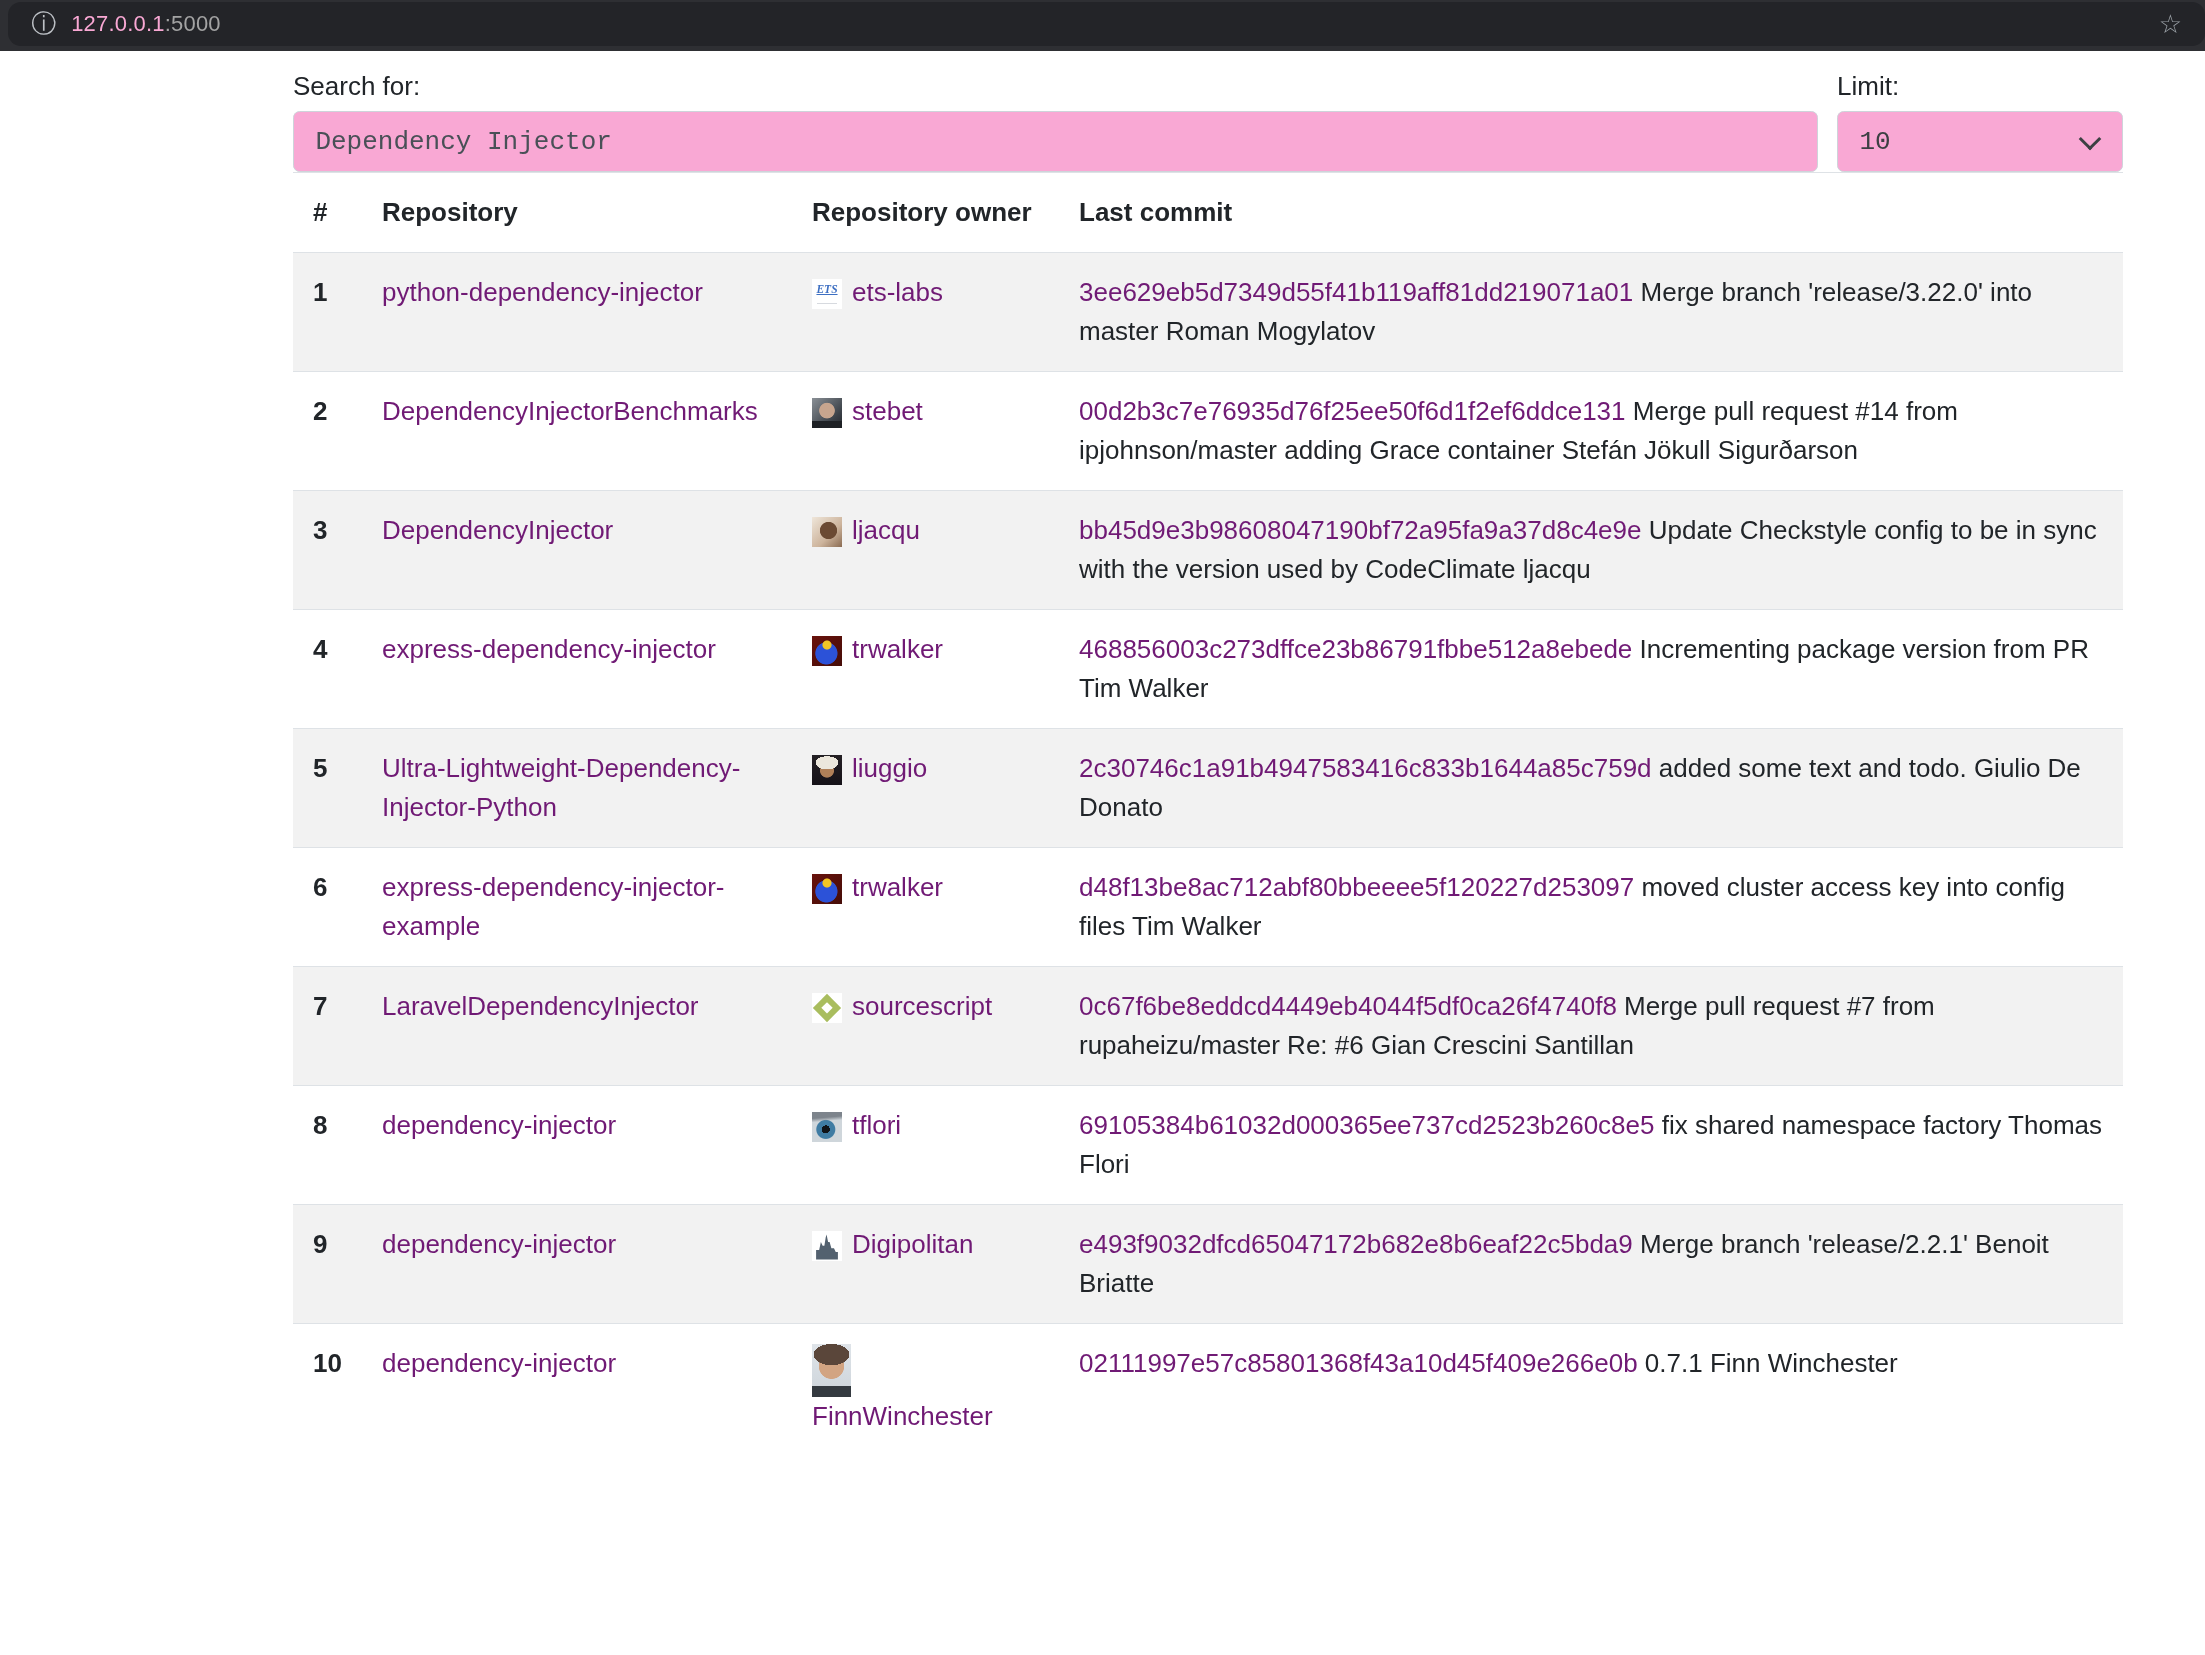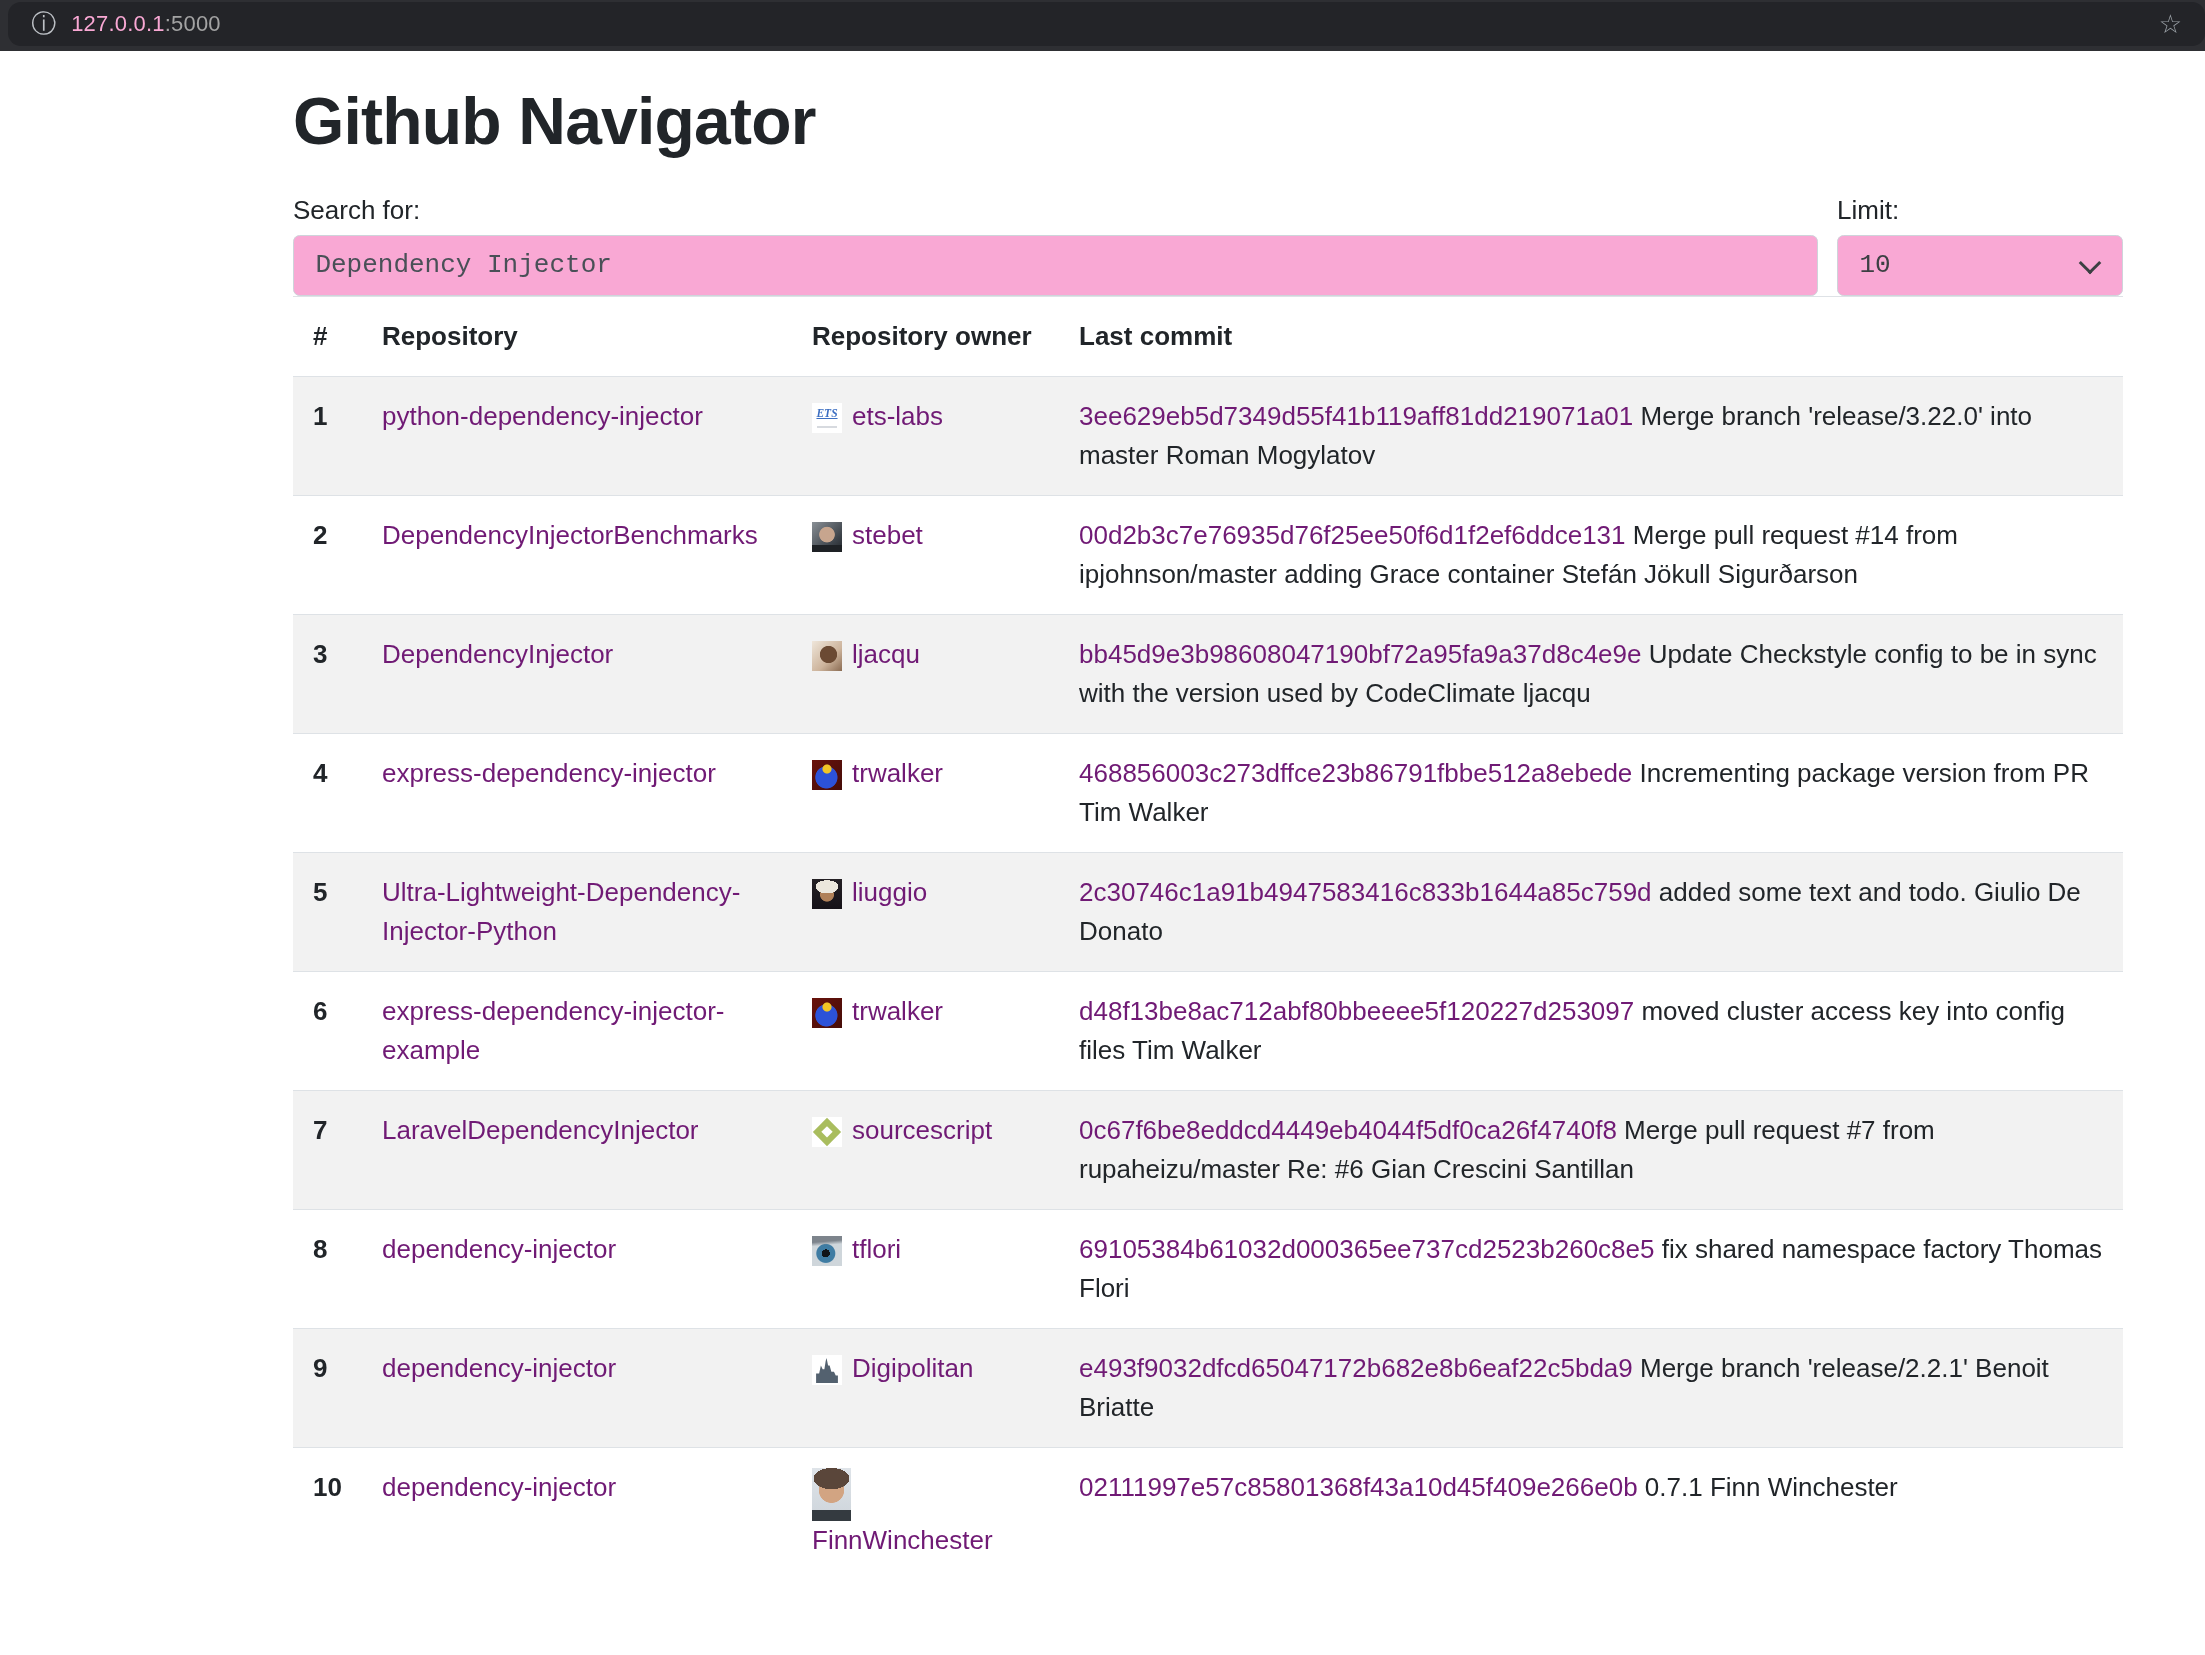--- a/index.html
+++ b/index.html
@@ -104,21 +104,20 @@
 <div class="browser-bar">
   <div class="address-bar">
     <span class="info-icon">ⓘ</span>
     <span class="url"><span class="url-host">127.0.0.1</span><span class="url-port">:5000</span></span>
     <span class="bar-spacer"></span>
     <span class="star-icon">☆</span>
   </div>
 </div>
 
 <div class="container">
-  <h1 class="page-title">Github Navigator</h1>
 
   <div class="search-row">
     <div class="form-group grow">
       <label>Search for:</label>
       <input class="form-control" type="text" value="Dependency Injector" style="">
     </div>
     <div class="form-group">
       <label>Limit:</label>
       <span class="select-wrap">
         <select class="form-control">

